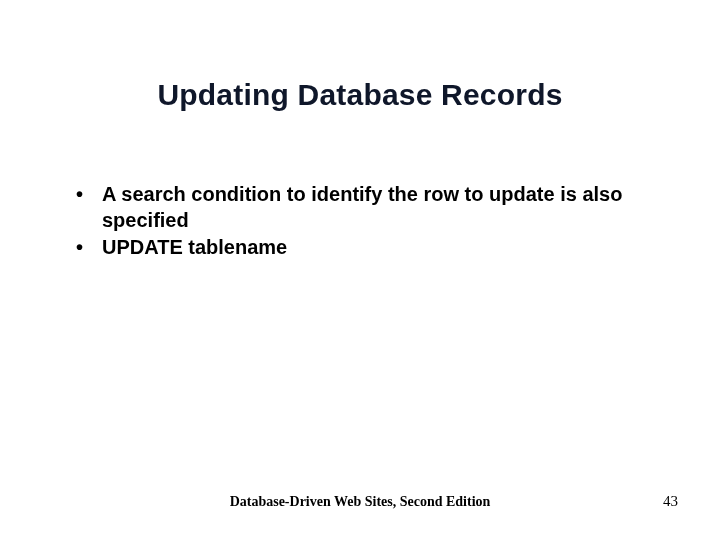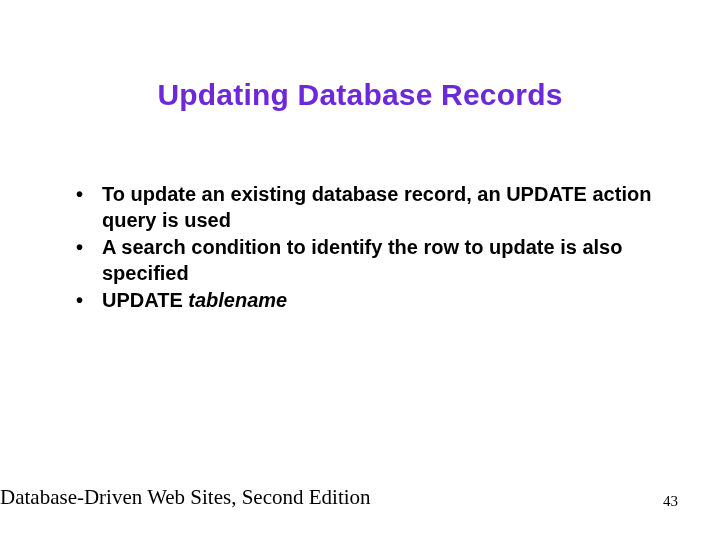--- a/index.html
+++ b/index.html
@@ -18,21 +18,21 @@
     box-sizing: border-box;
   }
   .title {
     position: absolute;
     top: 78px;
     left: 0;
     width: 720px;
     text-align: center;
     font-size: 30px;
     font-weight: bold;
-    color: #6d28d9;
+    color: #0f172a;
     letter-spacing: 0.2px;
   }
   .body {
     position: absolute;
     top: 182px;
     left: 72px;
     width: 590px;
     color: #000000;
     font-size: 20px;
     font-weight: bold;
@@ -54,29 +54,29 @@
     left: 4px;
     top: 0;
     font-size: 20px;
     font-weight: bold;
   }
   .sub {
     display: block;
     padding-left: 0;
   }
   .italic {
-    font-style: italic;
   }
   .footer-center {
     position: absolute;
     bottom: 30px;
     left: 0;
     width: 720px;
-    font-size: 21px;
-    font-weight: normal;
+    text-align: center;
+    font-size: 14px;
+    font-weight: bold;
     font-family: "Times New Roman", Times, serif;
     color: #000000;
   }
   .footer-page {
     position: absolute;
     bottom: 30px;
     right: 42px;
     font-size: 15px;
     font-weight: normal;
     font-family: "Times New Roman", Times, serif;
@@ -85,21 +85,20 @@
 </style>
 </head>
 <body>
 
 <div class="slide">
 
   <div class="title">Updating Database Records</div>
 
   <div class="body">
     <ul class="bullets">
-      <li>To update an existing database record, an UPDATE action query is used</li>
       <li>A search condition to identify the row to update is also specified</li>
       <li>
         <span class="sub"><span>UPDATE </span><span class="italic">tablename</span></span>
       </li>
     </ul>
   </div>
 
   <div class="footer-center">Database-Driven Web Sites, Second Edition</div>
   <div class="footer-page">43</div>
 

